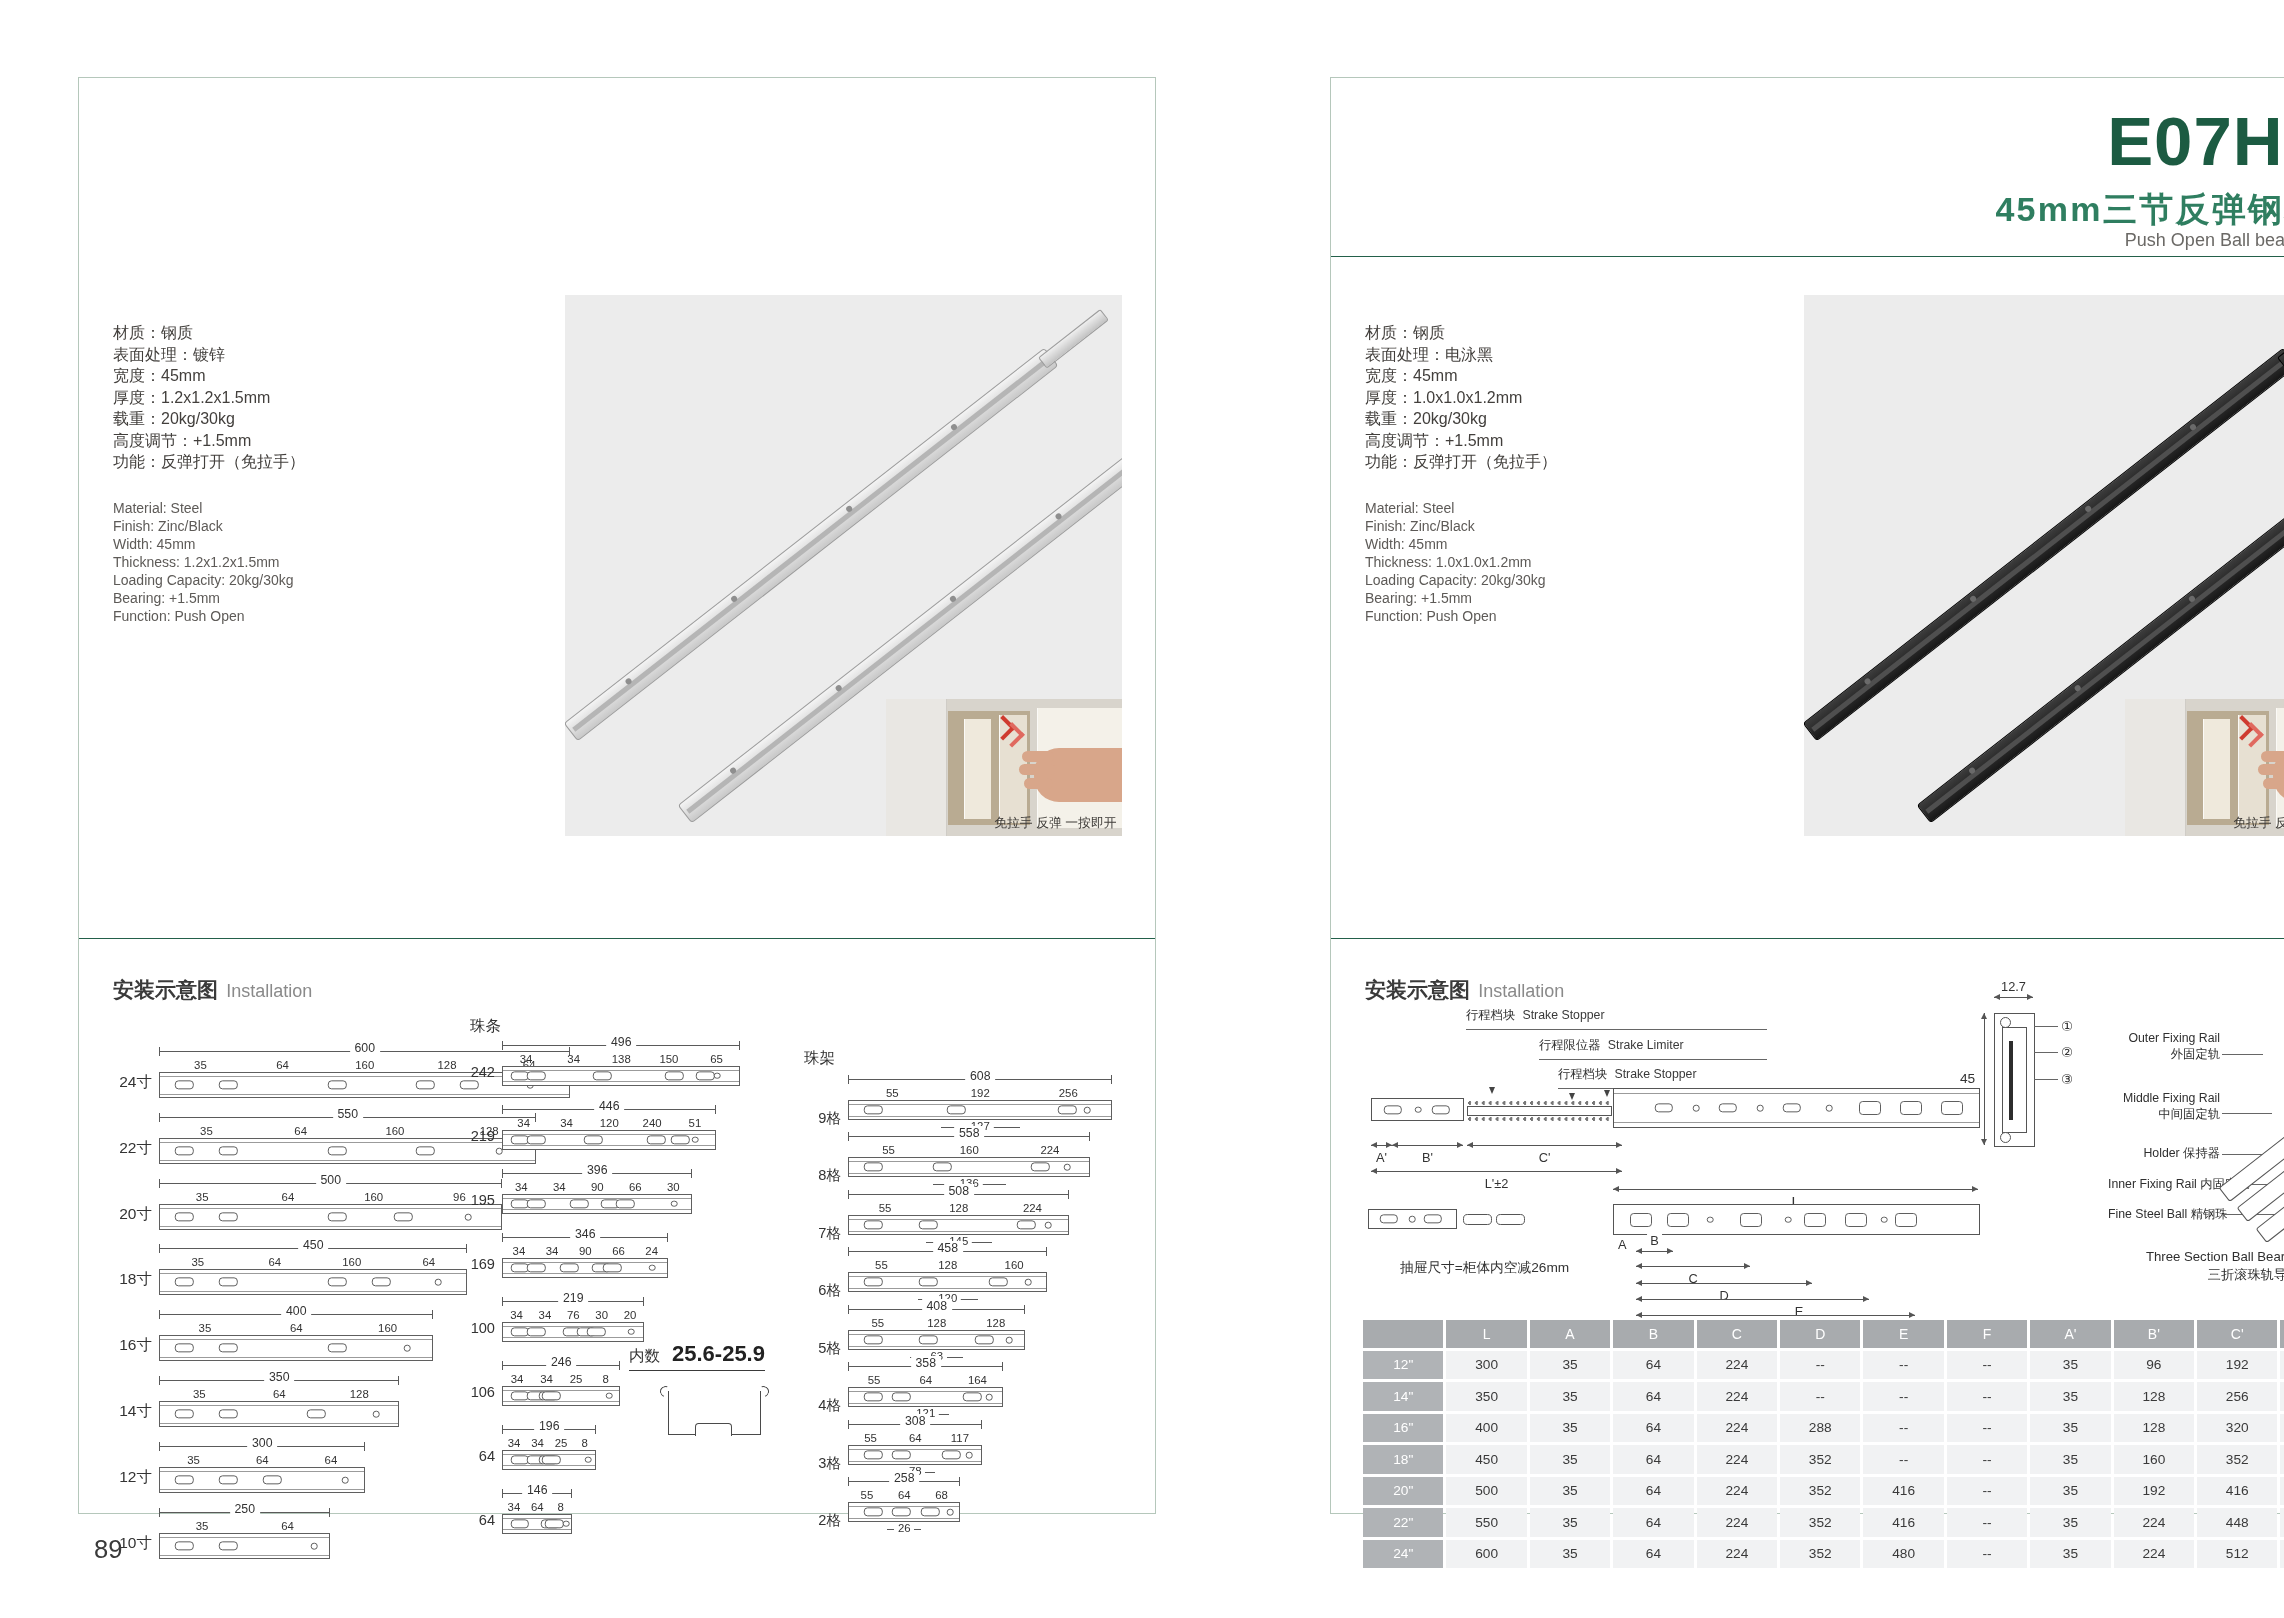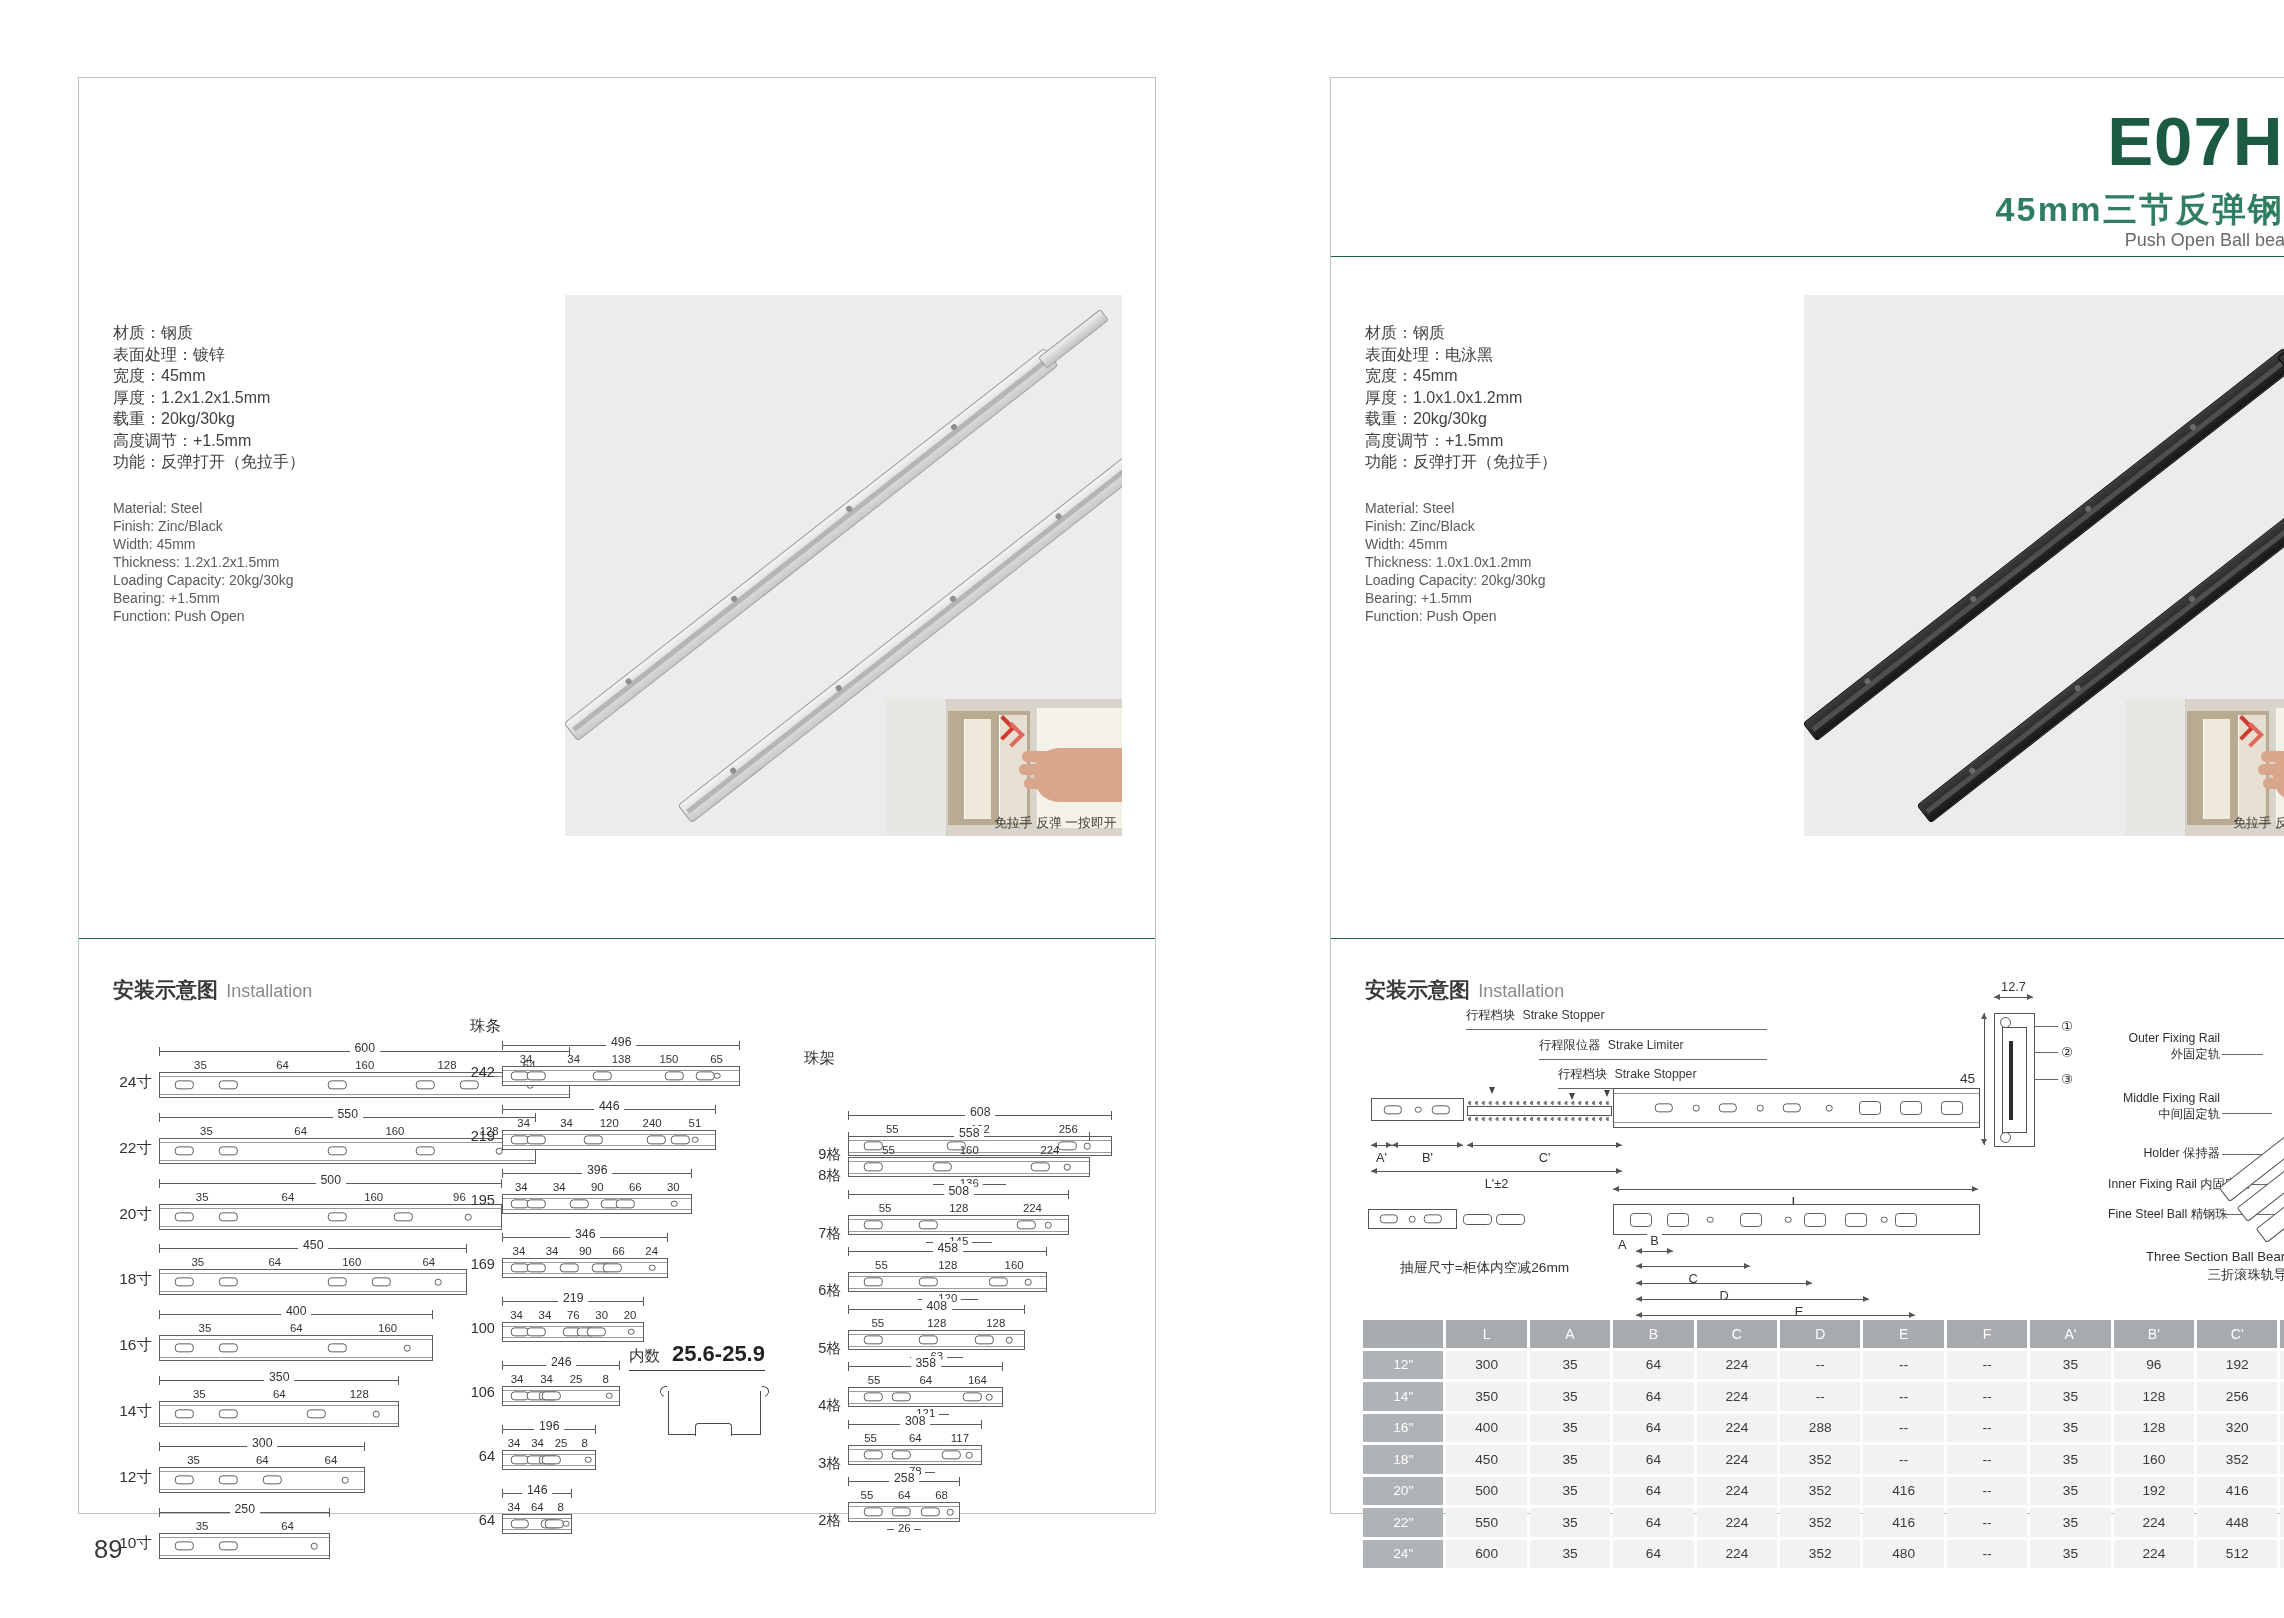--- a/index.html
+++ b/index.html
@@ -599,21 +599,21 @@
               <i class="edge-b"></i>
               <i class="slot" style="left: 16.3px;"></i>
               <i class="slot" style="left: 47px;"></i>
               <i class="slot" style="left: 51px;"></i>
               <i class="hole" style="left: 63px;"></i>
             </div>
           </div>
         </div>
         <div class="drow c3" style="left: 719px; top: 132px;">
           <div class="rlabel">9格</div>
-          <div class="drawing" style="width: 264px; margin-top: 36px;">
+          <div class="drawing" style="width: 264px;">
             <div class="tdim">
               <i class="dline"></i>
               <i class="tick tl"></i>
               <i class="tick tr"></i>
               <span class="dtext">608</span>
             </div>
             <div class="sdims">
               <span style="left: 16.6667%;">55</span>
               <span style="left: 50%;">192</span>
               <span style="left: 83.3333%;">256</span>

